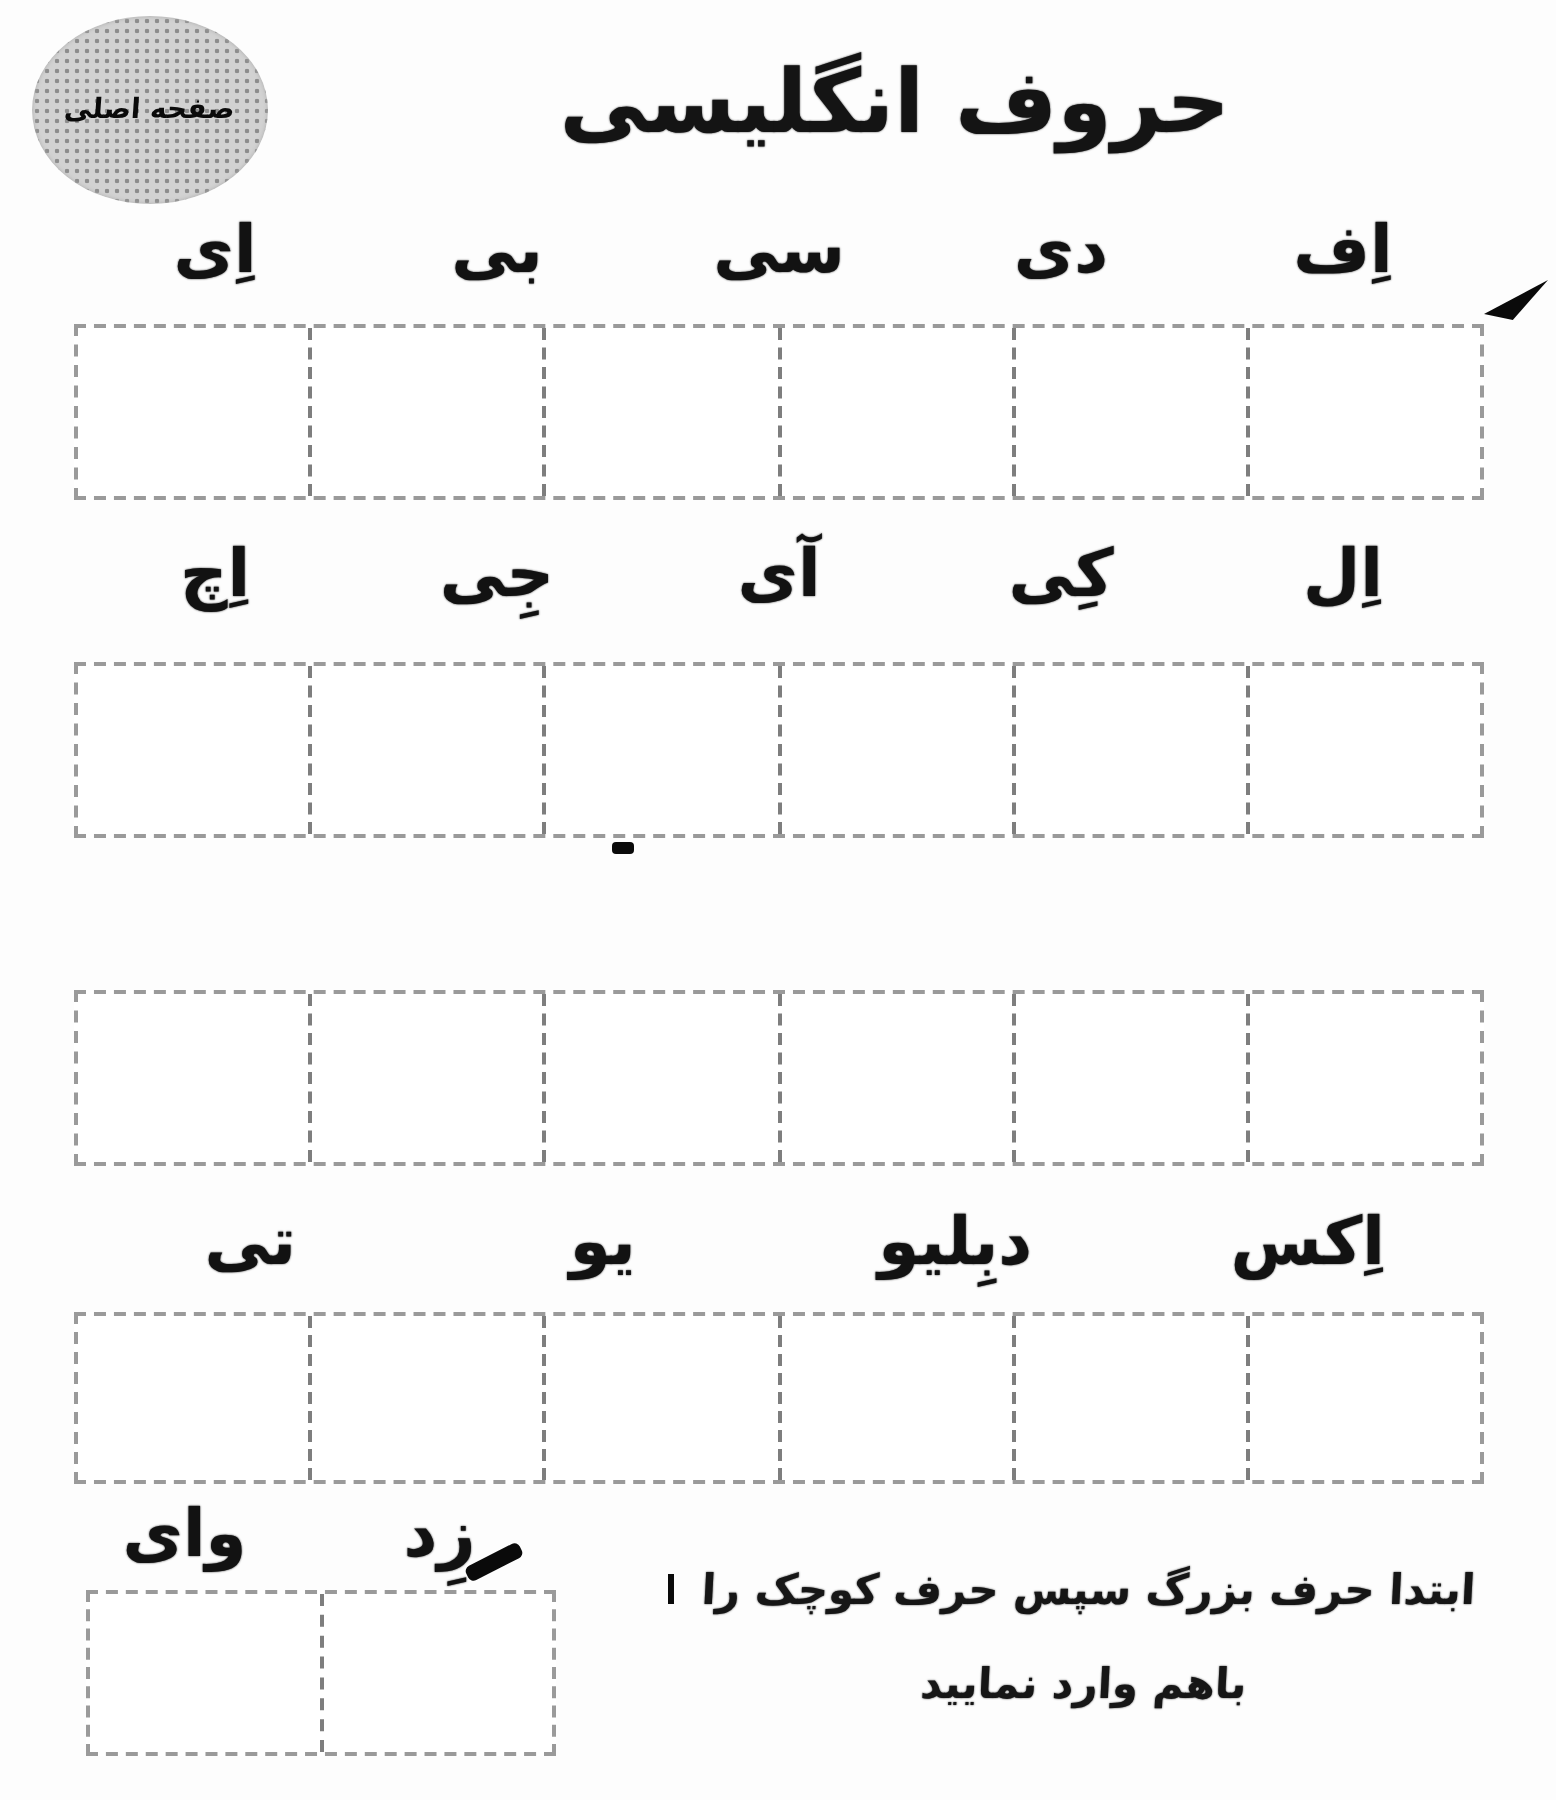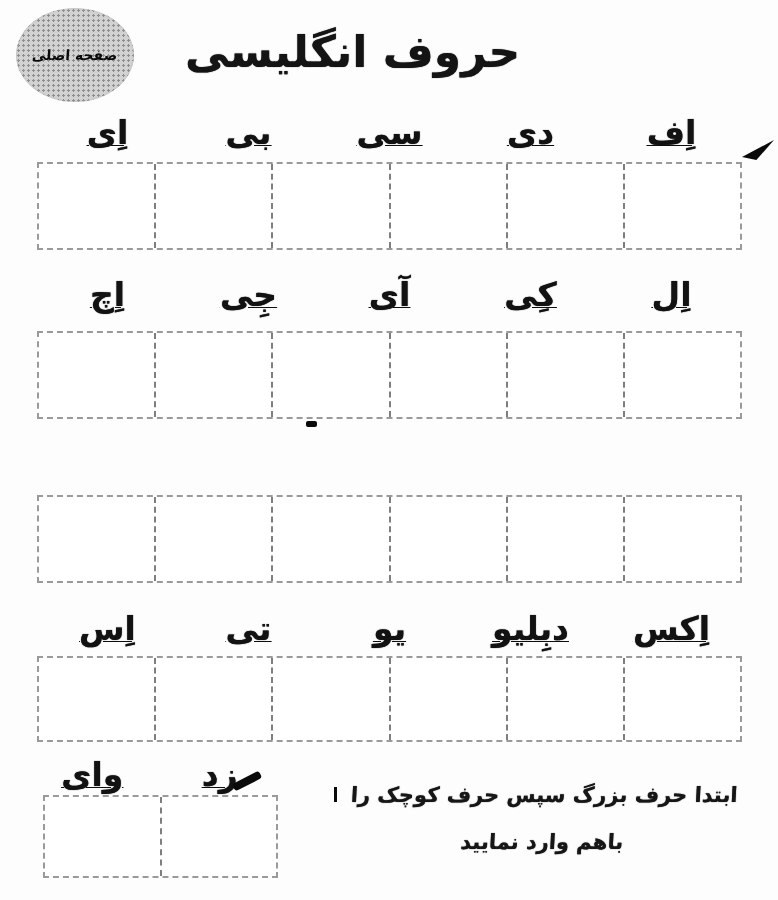--- a/index.html
+++ b/index.html
@@ -25,29 +25,29 @@
     cursor:pointer;
   }
   .badge span{
     font-size:14px;font-weight:bold;direction:rtl;
     transform:skewX(-4deg);
     color:#0a0a0a;white-space:nowrap;
   }
 
   .title{
     position:absolute;left:185px;top:26px;width:430px;margin:0;
-    text-align:left;direction:rtl;
+    text-align:right;direction:rtl;
     font-size:44px;font-weight:bold;color:#141414;
     text-shadow:0 0 1px #333;
     letter-spacing:1px;
   }
 
   .letters-row{
     position:absolute;left:37px;width:705px;height:56px;
-    display:flex;align-items:flex-end;text-decoration:underline;
+    display:flex;align-items:center;
   }
   .letters-row .cellhead{
     flex:1;text-align:center;direction:rtl;
   }
   .letter{
     font-size:33px;font-weight:bold;color:#121212;
     text-shadow:0 0 1px #222;
     white-space:nowrap;
   }
   .lr1{top:96px;}
@@ -143,21 +143,20 @@
   <div class="boxes-row br3">
     <div class="box"></div>
     <div class="box"></div>
     <div class="box"></div>
     <div class="box"></div>
     <div class="box"></div>
     <div class="box"></div>
   </div>
 
   <div class="letters-row lr4">
-    <div class="cellhead"><span class="letter">اِس</span></div>
     <div class="cellhead"><span class="letter">تی</span></div>
     <div class="cellhead"><span class="letter">یو</span></div>
     <div class="cellhead"><span class="letter">دبِلیو</span></div>
     <div class="cellhead"><span class="letter">اِکس</span></div>
   </div>
   <div class="boxes-row br4">
     <div class="box"></div>
     <div class="box"></div>
     <div class="box"></div>
     <div class="box"></div>

